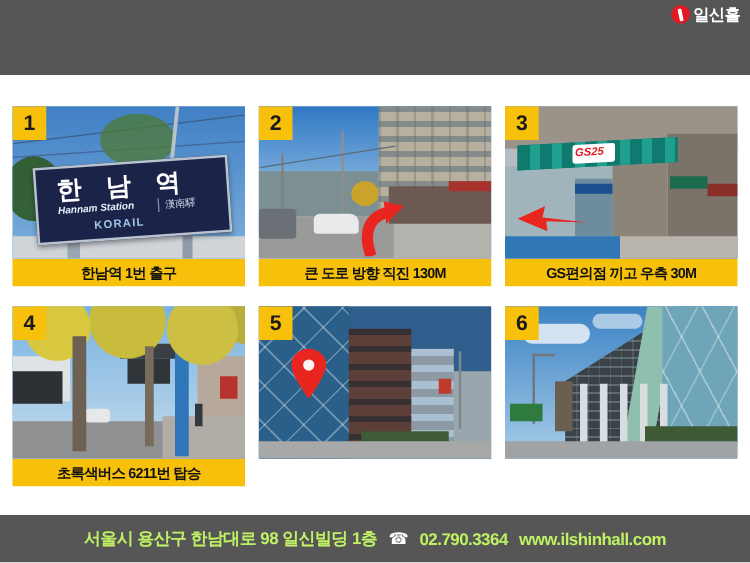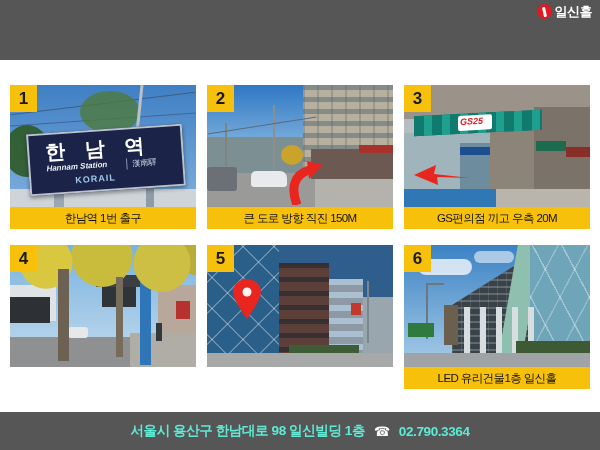--- a/index.html
+++ b/index.html
@@ -103,21 +103,21 @@
     justify-content: center;
     z-index: 9;
     font-family: "Liberation Sans", sans-serif;
   }
   .caption {
     width: 186px;
     height: 22px;
     background: #f7c10b;
     color: #111111;
     font-size: 11.5px;
-    font-weight: normal;
+    font-weight: bold;
     letter-spacing: -0.6px;
     display: flex;
     align-items: center;
     justify-content: center;
     white-space: nowrap;
     overflow: hidden;
   }
 
   
   .footer {
@@ -125,21 +125,21 @@
     left: 0; top: 412px;
     width: 600px;
     height: 38px;
     background: #565656;
     display: flex;
     align-items: center;
     justify-content: center;
     gap: 9px;
   }
   .footer-text {
-    color: #5eead4;
+    color: #bef264;
     font-size: 13.5px;
     font-weight: bold;
     letter-spacing: -0.4px;
     white-space: nowrap;
   }
   .phone-icon { color: #ffffff; font-size: 13px; }
   .footer-url { font-family: "Liberation Sans", sans-serif; }
 
   
   .sky { position:absolute; left:0; top:0; width:100%; height:100%; }
@@ -316,21 +316,21 @@
       <div class="ob p2-pole2"></div>
       <div class="ob p2-wire"></div>
       <div class="ob p2-car"></div>
       <div class="ob p2-car2"></div>
       <svg class="ob p2-arrow" viewBox="0 0 40 46">
         <path d="M10 46 C 4 30, 6 16, 22 11" stroke="#e8251f" stroke-width="9" fill="none" stroke-linecap="butt"></path>
         <path d="M36 6 L 20 2 L 22 20 Z" fill="#e8251f"></path>
       </svg>
       <div class="badge">2</div>
     </div>
-    <div class="caption">큰 도로 방향 직진 150M</div>
+    <div class="caption">큰 도로 방향 직진 130M</div>
   </div>
 
   <div class="panel">
     <div class="photo">
       <div class="sky p3-sky ob"></div>
       <div class="ob p3-upper"></div>
       <div class="ob p3-right"></div>
       <div class="ob p3-glass"></div>
       <div class="ob p3-col"></div>
       <div class="ob p3-door"></div>
@@ -343,21 +343,21 @@
       </div>
       <div class="ob p3-awn2"></div>
       <div class="ob p3-awn3"></div>
       <div class="ob p3-blue"></div>
       <div class="ob p3-ground"></div>
       <svg class="ob p3-arrow3" viewBox="0 0 56 26">
         <path d="M56 17 L 20 13 L 22 4 L 0 14 L 24 24 L 23 16 Z" fill="#e8251f"></path>
       </svg>
       <div class="badge">3</div>
     </div>
-    <div class="caption">GS편의점 끼고 우측 20M</div>
+    <div class="caption">GS편의점 끼고 우측 30M</div>
   </div>
 
   <div class="panel">
     <div class="photo">
       <div class="sky p4-sky ob"></div>
       <div class="ob p4-left"></div>
       <div class="ob p4-leftdark"></div>
       <div class="ob p4-rightbld"></div>
       <div class="ob p4-redsign"></div>
       <div class="ob p4-road"></div>
@@ -365,20 +365,21 @@
       <div class="ob p4-car"></div>
       <div class="ob p4-shelter"></div>
       <div class="ob p4-shelter2"></div>
       <div class="ob p4-post"></div>
       <div class="ob p4-person"></div>
       <div class="ob p4-foliage"></div>
       <div class="ob p4-trunk1"></div>
       <div class="ob p4-trunk2"></div>
       <div class="badge">4</div>
     </div>
+    <div class="caption">초록색버스 6211번 탑승</div>
   </div>
 
   <div class="panel">
     <div class="photo">
       <div class="sky p5-sky ob"></div>
       <div class="ob p5-far"></div>
       <div class="ob p5-mid">
           <span class="p5-midglass"></span>
         </div>
       <div class="ob p5-brick">
@@ -419,22 +420,22 @@
         <span class="p6-pillar" style="left:66px"></span>
       </div>
       <div class="ob p6-hedge6"></div>
       <div class="ob p6-ground6"></div>
       <div class="ob p6-lamp6"></div>
       <div class="ob p6-lamparm"></div>
       <div class="ob p6-signg"></div>
       <div class="ob p6-treeb"></div>
       <div class="badge">6</div>
     </div>
-    <div class="caption">LED 유리건물1층 일신홀</div>
   </div>
 
 </div>
 
 <div class="footer">
   <span class="footer-text">서울시 용산구 한남대로 98 일신빌딩 1층</span>
   <span class="footer-text phone-icon">☎</span>
   <span class="footer-text">02.790.3364</span>
+  <span class="footer-text footer-url">www.ilshinhall.com</span>
 </div>
 
 </body></html>

